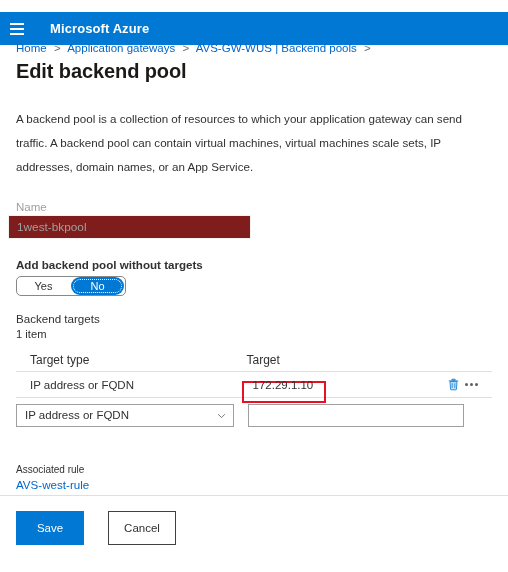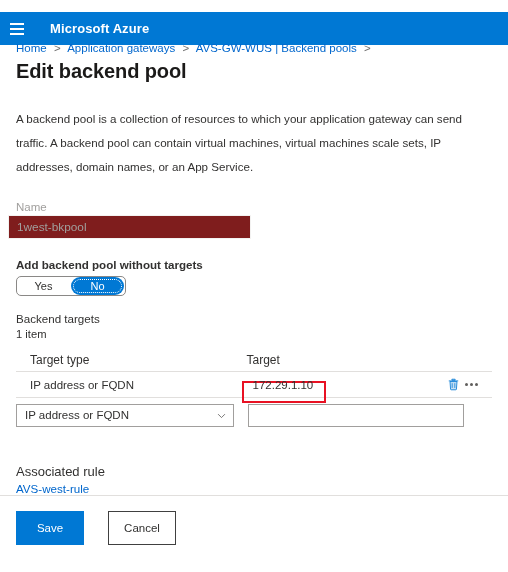--- a/index.html
+++ b/index.html
@@ -198,21 +198,21 @@
     border: 1px solid #a19f9d;
     background: #ffffff;
     margin-left: 14px;
     padding: 0 6px;
     font-size: 11.5px;
     color: #323130;
   }
 
   .assoc-label {
     margin: 34px 0 0 16px;
-    font-size: 13px;
+    font-size: 10px;
     color: #323130;
   }
   .assoc-link {
     margin: 3px 0 0 16px;
     font-size: 11.6px;
     color: #0066cc;
     cursor: pointer;
   }
 
   

